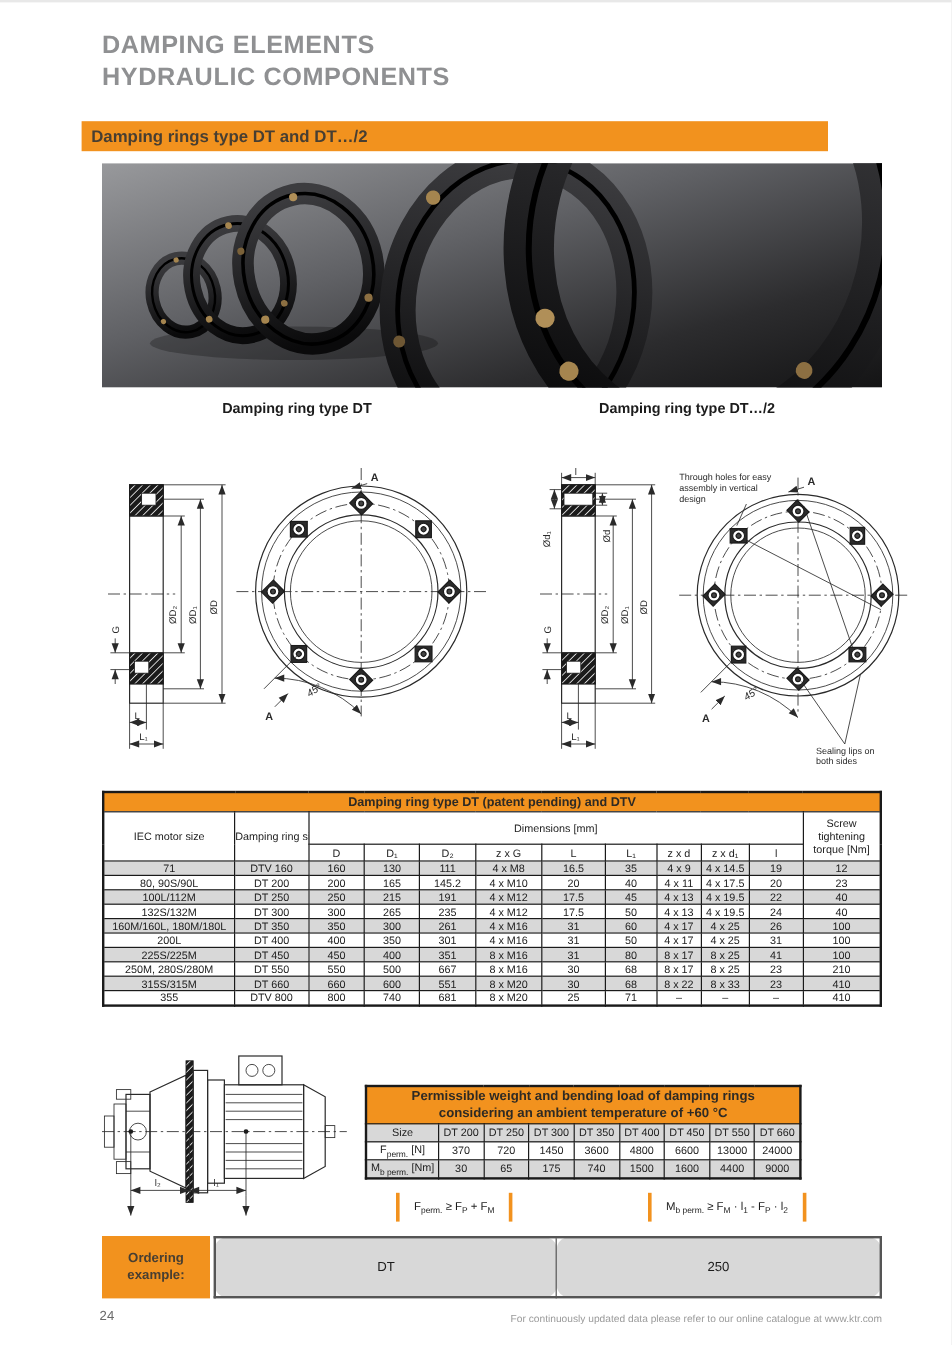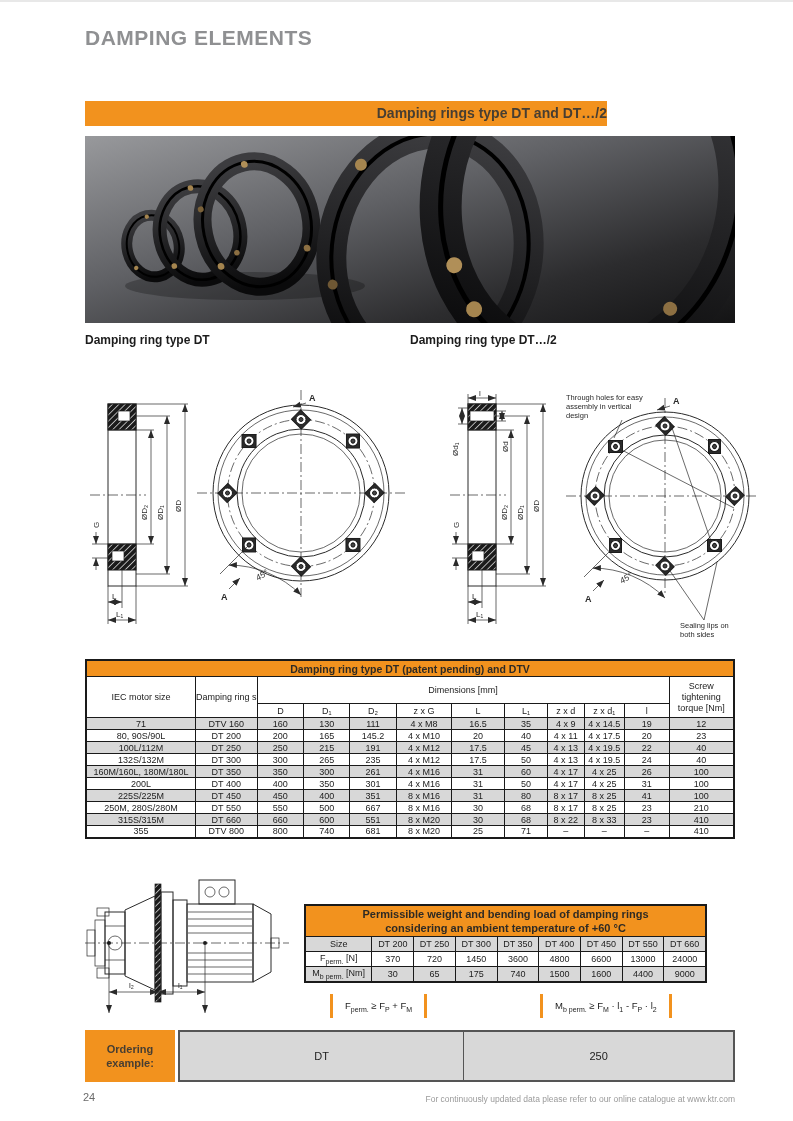--- a/index.html
+++ b/index.html
@@ -1,67 +1,67 @@
 <!DOCTYPE html>
 <html><head>
 <meta charset="utf-8">
 <style>
   html,body{margin:0;padding:0;background:#e8e8e8;}
   .page{position:relative;width:793px;height:1121px;background:#ffffff;margin:2px auto;
         font-family:"Liberation Sans",sans-serif;color:#1c1c1c;overflow:hidden;}
   
   .doc-title{position:absolute;left:85px;top:22px;font-size:21px;font-weight:bold;
              color:#8f9092;line-height:27px;letter-spacing:.5px;}
-  .banner{position:absolute;left:85px;top:99px;width:522px;height:25px;background:#F2921E;
+  .banner{position:absolute;left:68px;top:99px;width:622px;height:25px;background:#F2921E;
           font-size:14px;font-weight:bold;color:#473e32;line-height:25px;padding-left:8px;
-          box-sizing:border-box;text-align:right;}
+          box-sizing:border-box;}
   
   .photo{position:absolute;left:85px;top:134px;width:650px;height:187px;}
   
   .captions{position:absolute;left:85px;top:331px;width:650px;display:flex;}
-  .captions div{flex:1;font-size:12px;font-weight:bold;}
+  .captions div{flex:1;text-align:center;font-size:12px;font-weight:bold;}
   
   .drawL{position:absolute;left:88px;top:388px;}
   .drawR{position:absolute;left:418px;top:388px;}
   .motor{position:absolute;left:85px;top:866px;}
   svg text{font-family:"Liberation Sans",sans-serif;fill:#2a2a2a;}
   .dline{stroke:#2a2a2a;stroke-width:1;fill:none;}
   .thin{stroke:#2a2a2a;stroke-width:.7;fill:none;}
   .cline{stroke:#2a2a2a;stroke-width:.7;fill:none;stroke-dasharray:10 3 2 3;}
   
   table{border-collapse:collapse;table-layout:fixed;}
   .dt-table{position:absolute;left:85px;top:657px;width:650px;font-size:9px;}
   .dt-table td,.dt-table th{border:1px solid #1a1a1a;text-align:center;padding:0;
        font-weight:normal;overflow:hidden;white-space:nowrap;}
   .dt-table{border:2px solid #1a1a1a;}
   .dt-title td{background:#F2921E;font-weight:bold;font-size:10.5px;color:#2e2a24;height:15px;}
   .dt-h1 th{height:26px;background:#fff;}
   .dt-h2 td{height:13px;background:#fff;}
   .dt-table tbody tr{height:12px;}
   .dt-table tbody tr:nth-child(odd){background:#d8d8d8;}
   .screw-th{white-space:normal !important;line-height:11px;padding:0 3px;}
-  .perm-table{position:absolute;left:304px;top:902px;width:403px;font-size:9px;border:2px solid #1a1a1a;padding-left:28px;}
+  .perm-table{position:absolute;left:304px;top:902px;width:364px;font-size:9px;border:2px solid #1a1a1a;padding-left:28px;}
   .perm-table td{border:1px solid #1a1a1a;text-align:center;padding:0;height:14px;white-space:nowrap;}
   .perm-title td{background:#F2921E;font-weight:bold;font-size:11px;color:#2e2a24;height:30px;
        line-height:14px;}
   .perm-table tr:nth-child(2) td{background:#d8d8d8;}
   .perm-table tr:nth-child(4) td{background:#d8d8d8;}
   sub{font-size:7px;}
   
   .formula{position:absolute;top:992px;height:24px;line-height:24px;font-size:9.5px;
        border-left:3px solid #F2921E;border-right:3px solid #F2921E;padding:0 12px;}
   .formula.f1{left:330px;}
   .formula.f2{left:540px;}
   
   .order-label{position:absolute;left:85px;top:1028px;width:90px;height:52px;background:#F2921E;
        display:flex;align-items:center;justify-content:center;text-align:center;
        font-size:11px;font-weight:bold;color:#473e32;line-height:14px;}
   .order-table{position:absolute;left:178px;top:1028px;width:557px;height:52px;border:2px solid #555;}
   .order-table td{border:1px solid #555;text-align:center;font-size:11px;}
-  .order-table tr:first-child td{background:#d8d8d8;height:19px;}
+  .order-table tr:first-child td{background:#d8d8d8;height:19px;border-radius:10px;}
   .order-table tr:last-child td{height:31px;}
   
   .page-num{position:absolute;left:83px;top:1089px;font-size:11px;color:#6b6b6b;}
   .footer-note{position:absolute;right:58px;top:1092px;font-size:8.5px;color:#9a9a9a;}
 </style>
 </head>
 <body>
 
 <div class="page">
 
@@ -85,20 +85,21 @@
       </linearGradient>
       <linearGradient id="ringsheen" x1="0" y1="0" x2="0" y2="1">
         <stop offset="0" stop-color="#3c3c3f"></stop>
         <stop offset="1" stop-color="#0a0a0b"></stop>
       </linearGradient>
     </defs>
   </svg>
 
   <div class="doc-title">
     <div>DAMPING ELEMENTS</div>
+    <div>HYDRAULIC COMPONENTS</div>
   </div>
   <div class="banner">Damping rings type DT and DT…/2</div>
 
   <svg class="photo" viewBox="0 0 650 187">
     <rect x="0" y="0" width="650" height="187" fill="url(#pbg)"></rect>
     <ellipse cx="160" cy="150" rx="120" ry="14" fill="#000" opacity="0.25"></ellipse>
     <g transform="rotate(-12 68 110)">
       <ellipse cx="68" cy="110" rx="26" ry="31" fill="none" stroke="url(#ringsheen)" stroke-width="11"></ellipse>
       <ellipse cx="68" cy="110" rx="26" ry="31" fill="none" stroke="#000" stroke-width="2"></ellipse>
       <circle cx="68" cy="80" r="2.2" fill="#a5854f"></circle>

